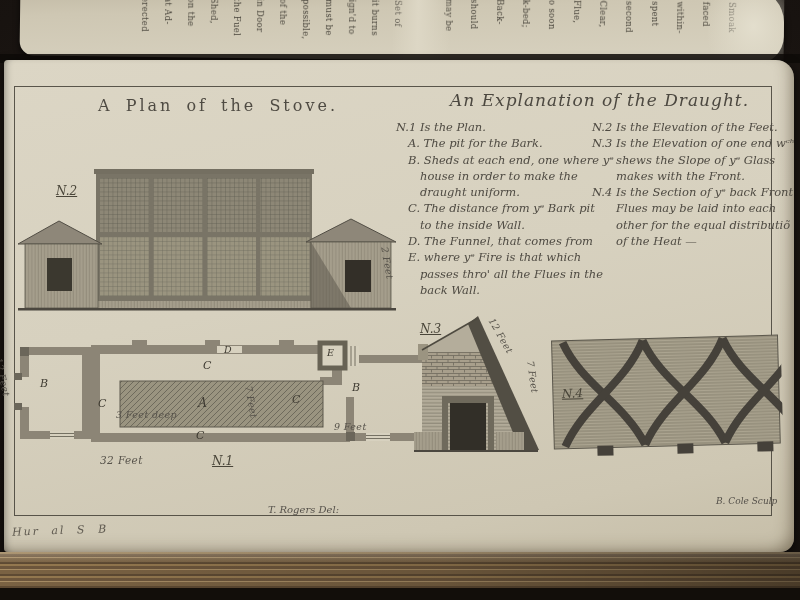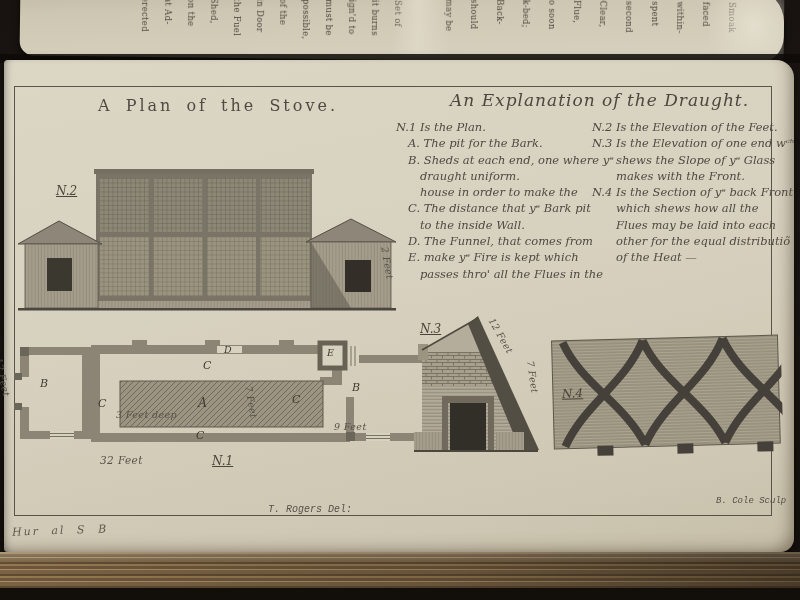--- a/index.html
+++ b/index.html
@@ -43,21 +43,21 @@
   .exp-line{position:relative;font-style:italic;font-size:11.5px;line-height:16.3px;
     color:#4e4a42;white-space:nowrap;}
   .ind1{padding-left:12px;} .ind2{padding-left:24px;}
 
   .fig-label{font-style:italic;font-size:12px;color:#494539;white-space:nowrap;text-decoration:underline;}
   .letter{font-style:italic;font-size:11px;color:#403c33;}
   .letter-sm{font-style:italic;font-size:9.5px;color:#403c33;}
   .dim{font-style:italic;font-size:9.5px;color:#56524a;letter-spacing:.4px;white-space:nowrap;}
   .rot{transform-origin:left top;}
 
-  .credit{font-style:italic;font-size:10px;color:#55514a;white-space:nowrap;font-family:Liberation Mono, monospace;}
+  .credit{font-style:italic;font-size:10px;color:#55514a;white-space:nowrap;}
   .inscription{font-style:italic;font-size:11px;color:#5f5a50;transform:rotate(-2deg);
     letter-spacing:2px;word-spacing:6px;}
 
   
   .fore-edge{left:0;top:552px;width:800px;height:38px;
     background:repeating-linear-gradient(to bottom,
       #94784f 0 2px, #6d563c 2px 5px, #a78c64 5px 6px, #7a6243 6px 10px, #5e4a33 10px 12px);}
   .fore-shade{left:0;top:0;width:800px;height:38px;
     background:linear-gradient(to right, rgba(0,0,0,0) 0%, rgba(0,0,0,.15) 55%, rgba(0,0,0,.4) 100%),
                linear-gradient(to bottom, rgba(255,250,235,.25), rgba(0,0,0,0) 30%);}
@@ -141,36 +141,36 @@
   <div class="plate-page">
     <div class="plate-border"></div>
 
     <div class="title-left">A Plan of the Stove.</div>
     <div class="title-right">An Explanation of the Draught.</div>
 
     <div class="exp-col exp-left">
       <div class="exp-line">N.1 Is the Plan.</div>
       <div class="exp-line ind1">A. The pit for the Bark.</div>
       <div class="exp-line ind1">B. Sheds at each end, one where yᵉ</div>
+      <div class="exp-line ind2">house in order to make the</div>
       <div class="exp-line ind2">draught uniform.</div>
-      <div class="exp-line ind2">house in order to make the</div>
-      <div class="exp-line ind1">C. The distance that yᵉ Bark pit</div>
+      <div class="exp-line ind1">C. The distance from yᵉ Bark pit</div>
       <div class="exp-line ind2">to the inside Wall.</div>
       <div class="exp-line ind1">D. The Funnel, that comes from</div>
-      <div class="exp-line ind1">E. make yᵉ Fire is kept which</div>
+      <div class="exp-line ind1">E. where yᵉ Fire is that which</div>
       <div class="exp-line ind2">passes thro' all the Flues in the</div>
+      <div class="exp-line ind2">back Wall.</div>
     </div>
 
     <div class="exp-col exp-right">
       <div class="exp-line">N.2 Is the Elevation of the Feet.</div>
       <div class="exp-line">N.3 Is the Elevation of one end wᶜʰ</div>
       <div class="exp-line ind2">shews the Slope of yᵉ Glass</div>
       <div class="exp-line ind2">makes with the Front.</div>
       <div class="exp-line">N.4 Is the Section of yᵉ back Front</div>
-      <div class="exp-line ind2">which shews how all the</div>
       <div class="exp-line ind2">Flues may be laid into each</div>
       <div class="exp-line ind2">other for the equal distributiõ</div>
       <div class="exp-line ind2">of the Heat —</div>
     </div>
 
     <div class="fig" style="left:14px;top:100px;width:380px;height:162px">
       <svg width="380" height="162" viewBox="0 0 380 162" style="left:0;top:0">
         <rect x="76" y="9" width="220" height="5" fill="#746f61"></rect>
         <rect x="78" y="14" width="216" height="127" fill="#79746
 6"></rect>

